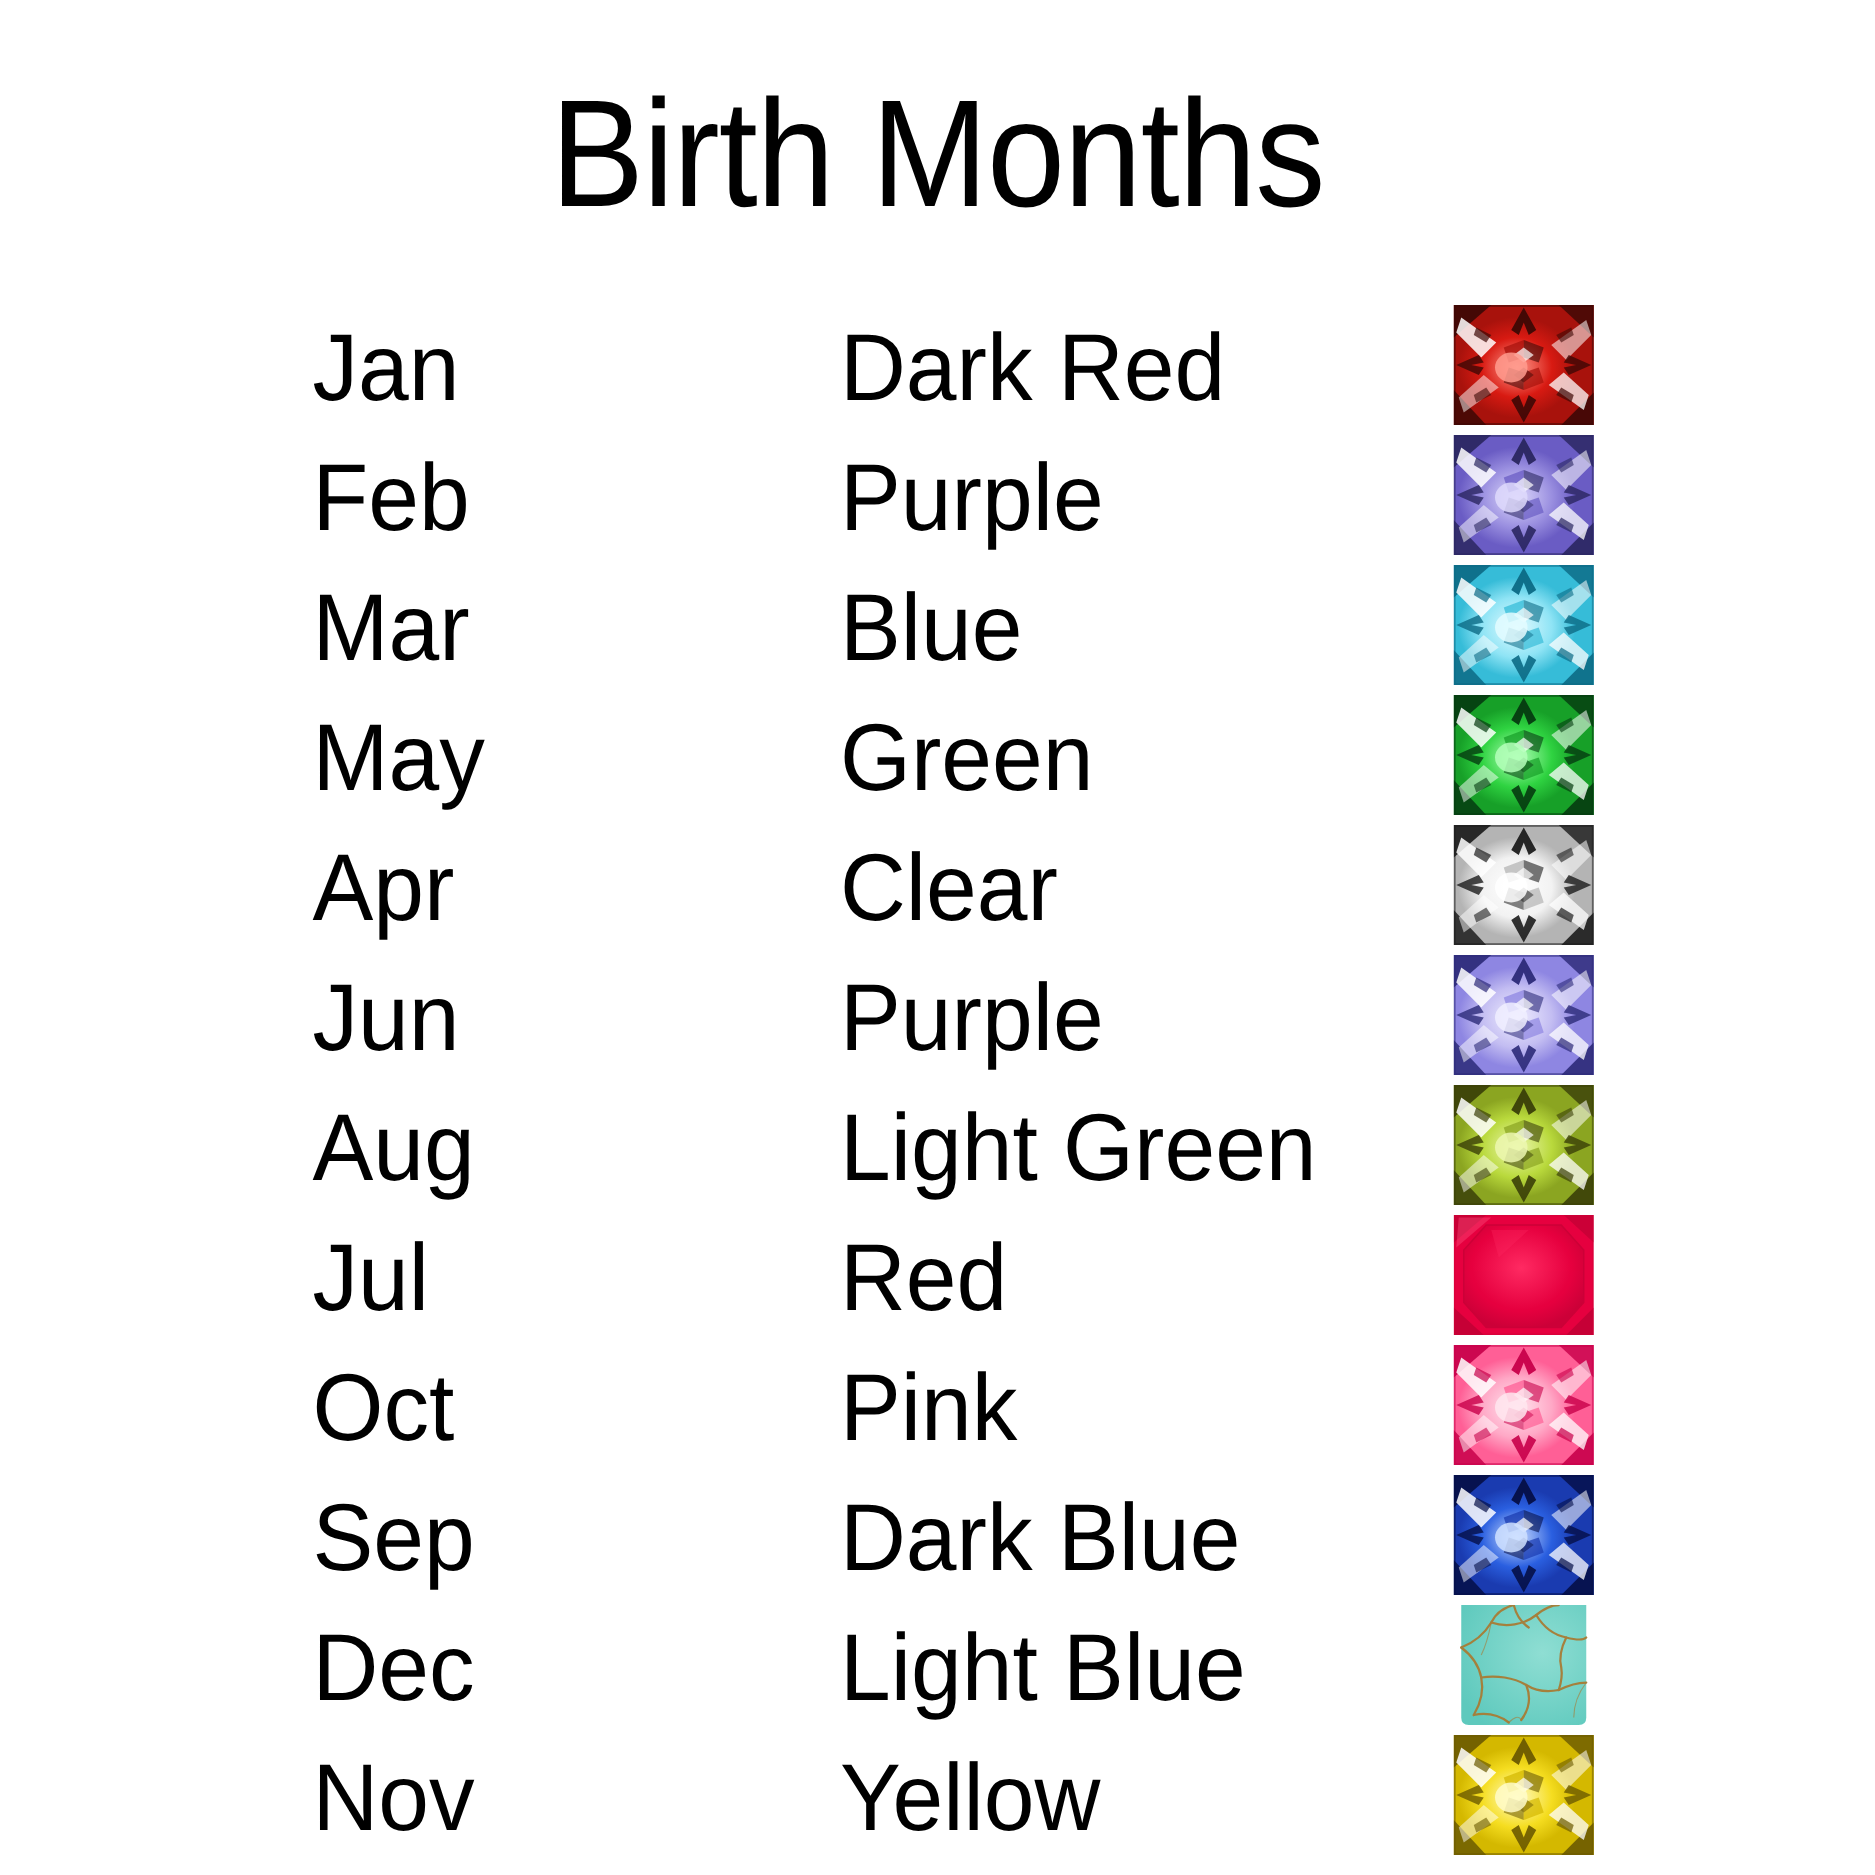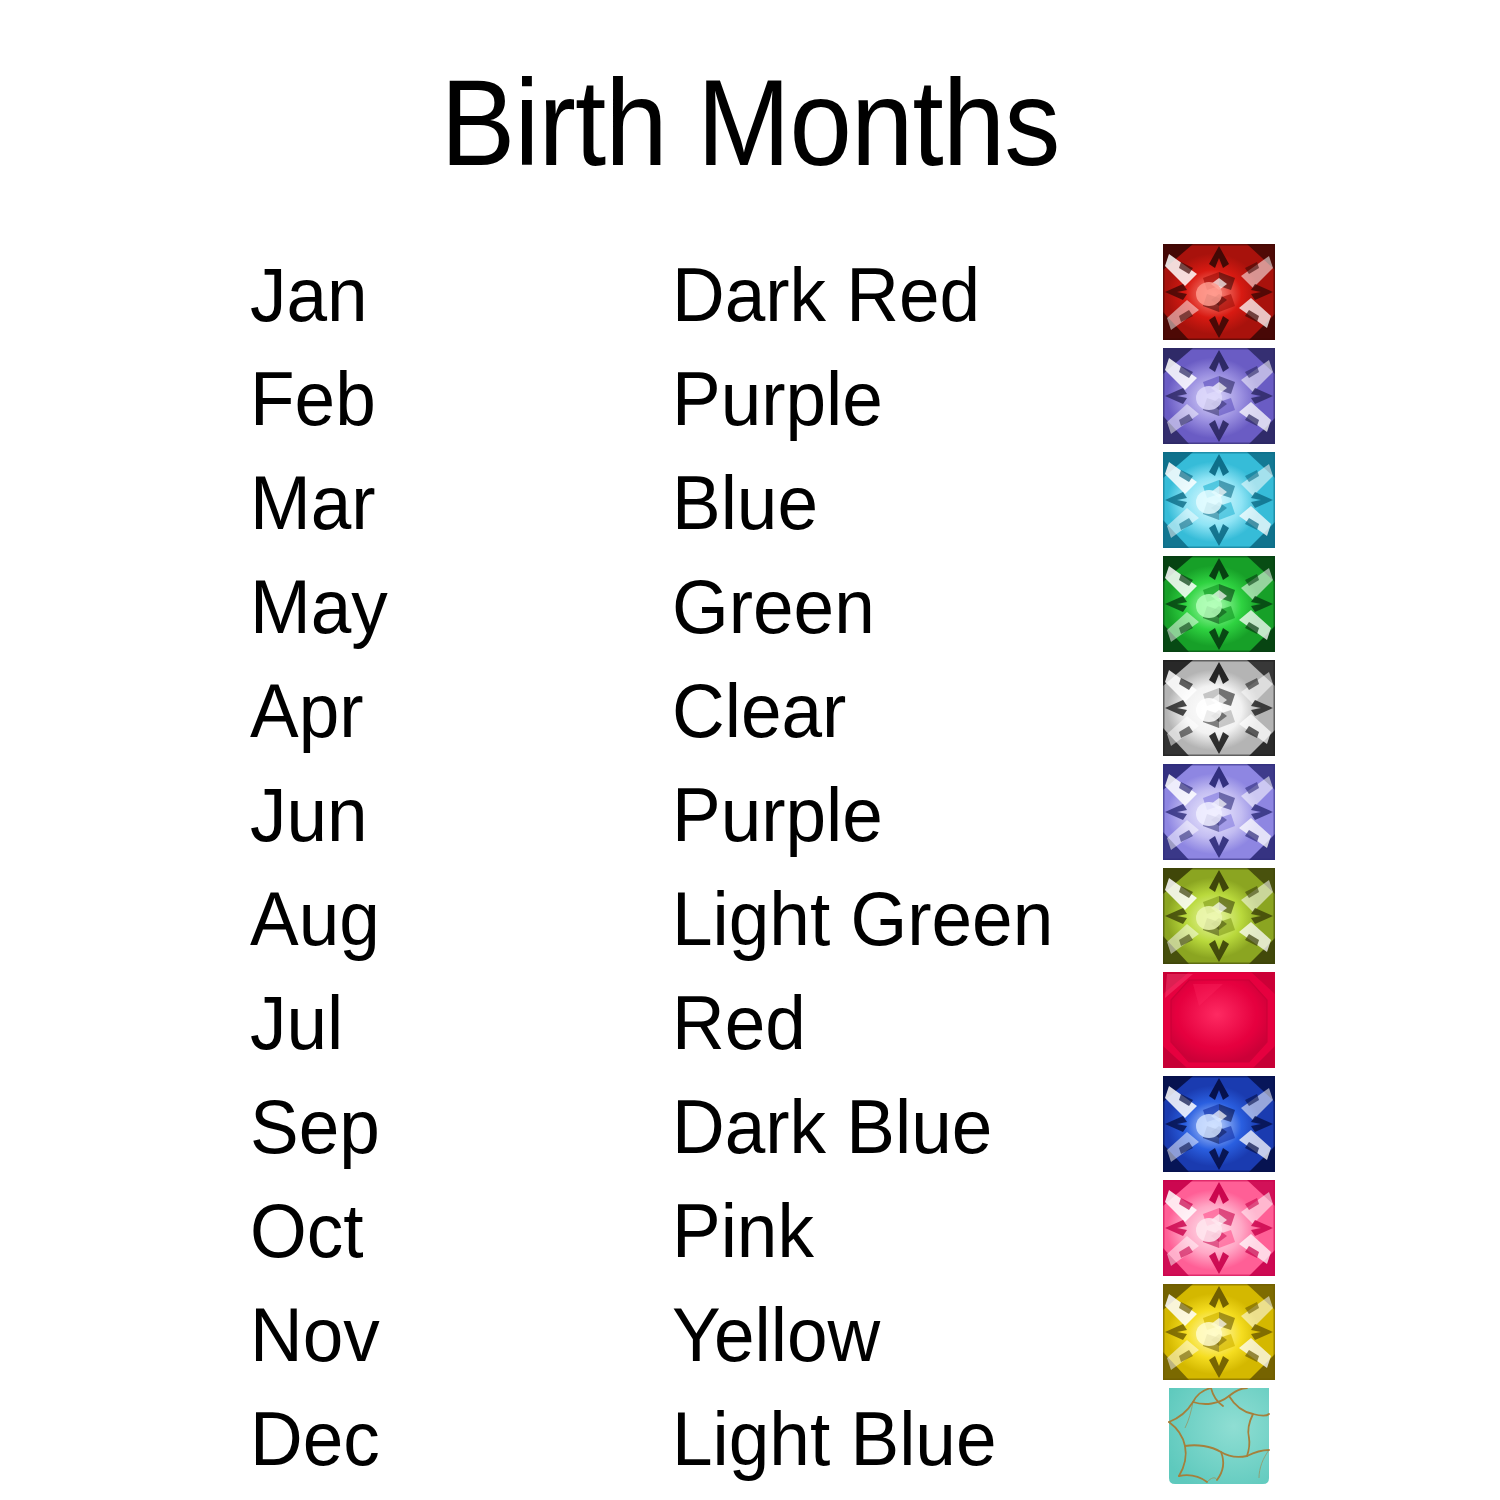--- a/index.html
+++ b/index.html
@@ -478,20 +478,73 @@
   <polygon points="0,96 24,96 0,74" fill="#b00030" opacity="0.6"></polygon>
   <polygon points="112,96 90,96 112,74" fill="#b00030" opacity="0.6"></polygon>
   <polygon points="4,2 30,2 2,26" fill="#ff5c86" opacity="0.35"></polygon>
   <polygon points="26,8 86,8 104,28 104,70 86,90 26,90 8,70 8,28" fill="url(#s6c)" stroke="#cc0038" stroke-width="1.2" opacity="0.98"></polygon>
   <polygon points="30,12 60,12 36,34" fill="#ff2b63" opacity="0.3"></polygon>
   <rect x="0.5" y="0.5" width="111" height="95" fill="none" stroke="#cc0038" stroke-width="1.5" opacity="0.4"></rect>
 </svg>
         </div>
       </div>
       <div class="row">
+        <div class="month">Oct</div>
+        <div class="colorname">Pink</div>
+        <div class="gemcell">
+<svg viewBox="0 0 112 96" preserveAspectRatio="none" shape-rendering="geometricPrecision">
+  <defs>
+    <radialGradient id="g9c" cx="45%" cy="52%" r="42%">
+      <stop offset="0%" stop-color="#ffe6ef"></stop>
+      <stop offset="60%" stop-color="#ffa8c6"></stop>
+      <stop offset="100%" stop-color="#ff5f96"></stop>
+    </radialGradient>
+    <linearGradient id="g9d" x1="0" y1="0" x2="1" y2="1">
+      <stop offset="0%" stop-color="#c8004a"></stop>
+      <stop offset="100%" stop-color="#ff5f96"></stop>
+    </linearGradient>
+  </defs>
+  <rect x="0" y="0" width="112" height="96" fill="#ffa8c6"></rect>
+  <rect x="0" y="0" width="112" height="96" fill="url(#g9c)"></rect>
+
+  <polygon points="0,0 30,0 0,26" fill="#c8004a" opacity="0.92"></polygon>
+  <polygon points="112,0 84,0 112,26" fill="#c8004a" opacity="0.82"></polygon>
+  <polygon points="0,96 26,96 0,68" fill="#c8004a" opacity="0.85"></polygon>
+  <polygon points="112,96 86,96 112,70" fill="#c8004a" opacity="0.9"></polygon>
+
+  <polygon points="6,10 34,30 22,42 2,22" fill="#ffffff" opacity="0.85"></polygon>
+  <polygon points="106,12 78,32 90,44 110,24" fill="#ffffff" opacity="0.55"></polygon>
+  <polygon points="8,86 36,66 24,56 4,74" fill="#ffffff" opacity="0.5"></polygon>
+  <polygon points="104,84 76,64 88,54 108,72" fill="#ffffff" opacity="0.75"></polygon>
+
+  <polygon points="56,2 46,20 52,24 56,14 60,24 66,20" fill="#c8004a" opacity="0.95"></polygon>
+  <polygon points="56,94 46,76 52,72 56,82 60,72 66,76" fill="#c8004a" opacity="0.9"></polygon>
+
+  <polygon points="2,48 20,40 24,46 14,48 24,50 20,56" fill="#c8004a" opacity="0.8"></polygon>
+  <polygon points="110,48 92,40 88,46 98,48 88,50 92,56" fill="#c8004a" opacity="0.8"></polygon>
+
+  <polygon points="40,34 56,28 56,42 44,46" fill="#ff5f96" opacity="0.75"></polygon>
+  <polygon points="72,34 56,28 56,42 68,46" fill="#c8004a" opacity="0.6"></polygon>
+  <polygon points="40,62 56,68 56,54 44,50" fill="#c8004a" opacity="0.55"></polygon>
+  <polygon points="72,62 56,68 56,54 68,50" fill="#ff5f96" opacity="0.7"></polygon>
+  <polygon points="56,34 64,40 56,46 48,40" fill="#ffffff" opacity="0.7"></polygon>
+  <polygon points="56,50 64,56 56,62 48,56" fill="#c8004a" opacity="0.5"></polygon>
+
+  <polygon points="18,18 30,24 26,30 16,24" fill="#c8004a" opacity="0.7"></polygon>
+  <polygon points="94,18 82,24 86,30 96,24" fill="#c8004a" opacity="0.6"></polygon>
+  <polygon points="18,78 30,72 26,66 16,72" fill="#c8004a" opacity="0.6"></polygon>
+  <polygon points="94,78 82,72 86,66 96,72" fill="#c8004a" opacity="0.7"></polygon>
+
+  <ellipse cx="46" cy="50" rx="13" ry="12" fill="#ffe6ef" opacity="0.85"></ellipse>
+
+  <rect x="0.5" y="0.5" width="111" height="95" fill="none" stroke="#c8004a" stroke-width="2" opacity="0.55"></rect>
+</svg>
+        </div>
+      </div>
+      <div class="row">
         <div class="month">Sep</div>
         <div class="colorname">Dark Blue</div>
         <div class="gemcell">
 <svg viewBox="0 0 112 96" preserveAspectRatio="none" shape-rendering="geometricPrecision">
   <defs>
     <radialGradient id="g8c" cx="45%" cy="52%" r="42%">
       <stop offset="0%" stop-color="#cfe0ff"></stop>
       <stop offset="60%" stop-color="#2a5fe0"></stop>
       <stop offset="100%" stop-color="#1a3bb0"></stop>
     </radialGradient>
@@ -527,126 +580,20 @@
   <polygon points="56,50 64,56 56,62 48,56" fill="#050f47" opacity="0.5"></polygon>
 
   <polygon points="18,18 30,24 26,30 16,24" fill="#050f47" opacity="0.7"></polygon>
   <polygon points="94,18 82,24 86,30 96,24" fill="#050f47" opacity="0.6"></polygon>
   <polygon points="18,78 30,72 26,66 16,72" fill="#050f47" opacity="0.6"></polygon>
   <polygon points="94,78 82,72 86,66 96,72" fill="#050f47" opacity="0.7"></polygon>
 
   <ellipse cx="46" cy="50" rx="13" ry="12" fill="#cfe0ff" opacity="0.85"></ellipse>
 
   <rect x="0.5" y="0.5" width="111" height="95" fill="none" stroke="#050f47" stroke-width="2" opacity="0.55"></rect>
-</svg>
-        </div>
-      </div>
-      <div class="row">
-        <div class="month">Oct</div>
-        <div class="colorname">Pink</div>
-        <div class="gemcell">
-<svg viewBox="0 0 112 96" preserveAspectRatio="none" shape-rendering="geometricPrecision">
-  <defs>
-    <radialGradient id="g9c" cx="45%" cy="52%" r="42%">
-      <stop offset="0%" stop-color="#ffe6ef"></stop>
-      <stop offset="60%" stop-color="#ffa8c6"></stop>
-      <stop offset="100%" stop-color="#ff5f96"></stop>
-    </radialGradient>
-    <linearGradient id="g9d" x1="0" y1="0" x2="1" y2="1">
-      <stop offset="0%" stop-color="#c8004a"></stop>
-      <stop offset="100%" stop-color="#ff5f96"></stop>
-    </linearGradient>
-  </defs>
-  <rect x="0" y="0" width="112" height="96" fill="#ffa8c6"></rect>
-  <rect x="0" y="0" width="112" height="96" fill="url(#g9c)"></rect>
-
-  <polygon points="0,0 30,0 0,26" fill="#c8004a" opacity="0.92"></polygon>
-  <polygon points="112,0 84,0 112,26" fill="#c8004a" opacity="0.82"></polygon>
-  <polygon points="0,96 26,96 0,68" fill="#c8004a" opacity="0.85"></polygon>
-  <polygon points="112,96 86,96 112,70" fill="#c8004a" opacity="0.9"></polygon>
-
-  <polygon points="6,10 34,30 22,42 2,22" fill="#ffffff" opacity="0.85"></polygon>
-  <polygon points="106,12 78,32 90,44 110,24" fill="#ffffff" opacity="0.55"></polygon>
-  <polygon points="8,86 36,66 24,56 4,74" fill="#ffffff" opacity="0.5"></polygon>
-  <polygon points="104,84 76,64 88,54 108,72" fill="#ffffff" opacity="0.75"></polygon>
-
-  <polygon points="56,2 46,20 52,24 56,14 60,24 66,20" fill="#c8004a" opacity="0.95"></polygon>
-  <polygon points="56,94 46,76 52,72 56,82 60,72 66,76" fill="#c8004a" opacity="0.9"></polygon>
-
-  <polygon points="2,48 20,40 24,46 14,48 24,50 20,56" fill="#c8004a" opacity="0.8"></polygon>
-  <polygon points="110,48 92,40 88,46 98,48 88,50 92,56" fill="#c8004a" opacity="0.8"></polygon>
-
-  <polygon points="40,34 56,28 56,42 44,46" fill="#ff5f96" opacity="0.75"></polygon>
-  <polygon points="72,34 56,28 56,42 68,46" fill="#c8004a" opacity="0.6"></polygon>
-  <polygon points="40,62 56,68 56,54 44,50" fill="#c8004a" opacity="0.55"></polygon>
-  <polygon points="72,62 56,68 56,54 68,50" fill="#ff5f96" opacity="0.7"></polygon>
-  <polygon points="56,34 64,40 56,46 48,40" fill="#ffffff" opacity="0.7"></polygon>
-  <polygon points="56,50 64,56 56,62 48,56" fill="#c8004a" opacity="0.5"></polygon>
-
-  <polygon points="18,18 30,24 26,30 16,24" fill="#c8004a" opacity="0.7"></polygon>
-  <polygon points="94,18 82,24 86,30 96,24" fill="#c8004a" opacity="0.6"></polygon>
-  <polygon points="18,78 30,72 26,66 16,72" fill="#c8004a" opacity="0.6"></polygon>
-  <polygon points="94,78 82,72 86,66 96,72" fill="#c8004a" opacity="0.7"></polygon>
-
-  <ellipse cx="46" cy="50" rx="13" ry="12" fill="#ffe6ef" opacity="0.85"></ellipse>
-
-  <rect x="0.5" y="0.5" width="111" height="95" fill="none" stroke="#c8004a" stroke-width="2" opacity="0.55"></rect>
-</svg>
-        </div>
-      </div>
-      <div class="row">
-        <div class="month">Nov</div>
-        <div class="colorname">Yellow</div>
-        <div class="gemcell">
-<svg viewBox="0 0 112 96" preserveAspectRatio="none" shape-rendering="geometricPrecision">
-  <defs>
-    <radialGradient id="g10c" cx="45%" cy="52%" r="42%">
-      <stop offset="0%" stop-color="#fffbc9"></stop>
-      <stop offset="60%" stop-color="#f5dd20"></stop>
-      <stop offset="100%" stop-color="#d4b800"></stop>
-    </radialGradient>
-    <linearGradient id="g10d" x1="0" y1="0" x2="1" y2="1">
-      <stop offset="0%" stop-color="#6b5a00"></stop>
-      <stop offset="100%" stop-color="#d4b800"></stop>
-    </linearGradient>
-  </defs>
-  <rect x="0" y="0" width="112" height="96" fill="#f5dd20"></rect>
-  <rect x="0" y="0" width="112" height="96" fill="url(#g10c)"></rect>
-
-  <polygon points="0,0 30,0 0,26" fill="#6b5a00" opacity="0.92"></polygon>
-  <polygon points="112,0 84,0 112,26" fill="#6b5a00" opacity="0.82"></polygon>
-  <polygon points="0,96 26,96 0,68" fill="#6b5a00" opacity="0.85"></polygon>
-  <polygon points="112,96 86,96 112,70" fill="#6b5a00" opacity="0.9"></polygon>
-
-  <polygon points="6,10 34,30 22,42 2,22" fill="#ffffff" opacity="0.85"></polygon>
-  <polygon points="106,12 78,32 90,44 110,24" fill="#ffffff" opacity="0.55"></polygon>
-  <polygon points="8,86 36,66 24,56 4,74" fill="#ffffff" opacity="0.5"></polygon>
-  <polygon points="104,84 76,64 88,54 108,72" fill="#ffffff" opacity="0.75"></polygon>
-
-  <polygon points="56,2 46,20 52,24 56,14 60,24 66,20" fill="#6b5a00" opacity="0.95"></polygon>
-  <polygon points="56,94 46,76 52,72 56,82 60,72 66,76" fill="#6b5a00" opacity="0.9"></polygon>
-
-  <polygon points="2,48 20,40 24,46 14,48 24,50 20,56" fill="#6b5a00" opacity="0.8"></polygon>
-  <polygon points="110,48 92,40 88,46 98,48 88,50 92,56" fill="#6b5a00" opacity="0.8"></polygon>
-
-  <polygon points="40,34 56,28 56,42 44,46" fill="#d4b800" opacity="0.75"></polygon>
-  <polygon points="72,34 56,28 56,42 68,46" fill="#6b5a00" opacity="0.6"></polygon>
-  <polygon points="40,62 56,68 56,54 44,50" fill="#6b5a00" opacity="0.55"></polygon>
-  <polygon points="72,62 56,68 56,54 68,50" fill="#d4b800" opacity="0.7"></polygon>
-  <polygon points="56,34 64,40 56,46 48,40" fill="#ffffff" opacity="0.7"></polygon>
-  <polygon points="56,50 64,56 56,62 48,56" fill="#6b5a00" opacity="0.5"></polygon>
-
-  <polygon points="18,18 30,24 26,30 16,24" fill="#6b5a00" opacity="0.7"></polygon>
-  <polygon points="94,18 82,24 86,30 96,24" fill="#6b5a00" opacity="0.6"></polygon>
-  <polygon points="18,78 30,72 26,66 16,72" fill="#6b5a00" opacity="0.6"></polygon>
-  <polygon points="94,78 82,72 86,66 96,72" fill="#6b5a00" opacity="0.7"></polygon>
-
-  <ellipse cx="46" cy="50" rx="13" ry="12" fill="#fffbc9" opacity="0.85"></ellipse>
-
-  <rect x="0.5" y="0.5" width="111" height="95" fill="none" stroke="#6b5a00" stroke-width="2" opacity="0.55"></rect>
 </svg>
         </div>
       </div>
       <div class="row">
         <div class="month">Dec</div>
         <div class="colorname">Light Blue</div>
         <div class="gemcell">
 <svg viewBox="0 0 112 96" preserveAspectRatio="none" shape-rendering="geometricPrecision">
   <defs>
     <radialGradient id="t11c" cx="65%" cy="40%" r="75%">
@@ -668,15 +615,68 @@
     <path d="M90,26 C86,34 84,42 86,50 C87,56 86,62 84,68"></path>
   </g>
   <g fill="none" stroke="#a87c35" stroke-width="0.9" opacity="0.6">
     <path d="M30,14 C28,24 26,32 22,40"></path>
     <path d="M106,62 C100,70 96,80 96,90"></path>
     <path d="M44,94 C48,90 52,88 54,92"></path>
   </g>
 </svg>
         </div>
       </div>
+      <div class="row">
+        <div class="month">Nov</div>
+        <div class="colorname">Yellow</div>
+        <div class="gemcell">
+<svg viewBox="0 0 112 96" preserveAspectRatio="none" shape-rendering="geometricPrecision">
+  <defs>
+    <radialGradient id="g10c" cx="45%" cy="52%" r="42%">
+      <stop offset="0%" stop-color="#fffbc9"></stop>
+      <stop offset="60%" stop-color="#f5dd20"></stop>
+      <stop offset="100%" stop-color="#d4b800"></stop>
+    </radialGradient>
+    <linearGradient id="g10d" x1="0" y1="0" x2="1" y2="1">
+      <stop offset="0%" stop-color="#6b5a00"></stop>
+      <stop offset="100%" stop-color="#d4b800"></stop>
+    </linearGradient>
+  </defs>
+  <rect x="0" y="0" width="112" height="96" fill="#f5dd20"></rect>
+  <rect x="0" y="0" width="112" height="96" fill="url(#g10c)"></rect>
+
+  <polygon points="0,0 30,0 0,26" fill="#6b5a00" opacity="0.92"></polygon>
+  <polygon points="112,0 84,0 112,26" fill="#6b5a00" opacity="0.82"></polygon>
+  <polygon points="0,96 26,96 0,68" fill="#6b5a00" opacity="0.85"></polygon>
+  <polygon points="112,96 86,96 112,70" fill="#6b5a00" opacity="0.9"></polygon>
+
+  <polygon points="6,10 34,30 22,42 2,22" fill="#ffffff" opacity="0.85"></polygon>
+  <polygon points="106,12 78,32 90,44 110,24" fill="#ffffff" opacity="0.55"></polygon>
+  <polygon points="8,86 36,66 24,56 4,74" fill="#ffffff" opacity="0.5"></polygon>
+  <polygon points="104,84 76,64 88,54 108,72" fill="#ffffff" opacity="0.75"></polygon>
+
+  <polygon points="56,2 46,20 52,24 56,14 60,24 66,20" fill="#6b5a00" opacity="0.95"></polygon>
+  <polygon points="56,94 46,76 52,72 56,82 60,72 66,76" fill="#6b5a00" opacity="0.9"></polygon>
+
+  <polygon points="2,48 20,40 24,46 14,48 24,50 20,56" fill="#6b5a00" opacity="0.8"></polygon>
+  <polygon points="110,48 92,40 88,46 98,48 88,50 92,56" fill="#6b5a00" opacity="0.8"></polygon>
+
+  <polygon points="40,34 56,28 56,42 44,46" fill="#d4b800" opacity="0.75"></polygon>
+  <polygon points="72,34 56,28 56,42 68,46" fill="#6b5a00" opacity="0.6"></polygon>
+  <polygon points="40,62 56,68 56,54 44,50" fill="#6b5a00" opacity="0.55"></polygon>
+  <polygon points="72,62 56,68 56,54 68,50" fill="#d4b800" opacity="0.7"></polygon>
+  <polygon points="56,34 64,40 56,46 48,40" fill="#ffffff" opacity="0.7"></polygon>
+  <polygon points="56,50 64,56 56,62 48,56" fill="#6b5a00" opacity="0.5"></polygon>
+
+  <polygon points="18,18 30,24 26,30 16,24" fill="#6b5a00" opacity="0.7"></polygon>
+  <polygon points="94,18 82,24 86,30 96,24" fill="#6b5a00" opacity="0.6"></polygon>
+  <polygon points="18,78 30,72 26,66 16,72" fill="#6b5a00" opacity="0.6"></polygon>
+  <polygon points="94,78 82,72 86,66 96,72" fill="#6b5a00" opacity="0.7"></polygon>
+
+  <ellipse cx="46" cy="50" rx="13" ry="12" fill="#fffbc9" opacity="0.85"></ellipse>
+
+  <rect x="0.5" y="0.5" width="111" height="95" fill="none" stroke="#6b5a00" stroke-width="2" opacity="0.55"></rect>
+</svg>
+        </div>
+      </div>
     </div>
 
 </div>
 
 </body></html>

